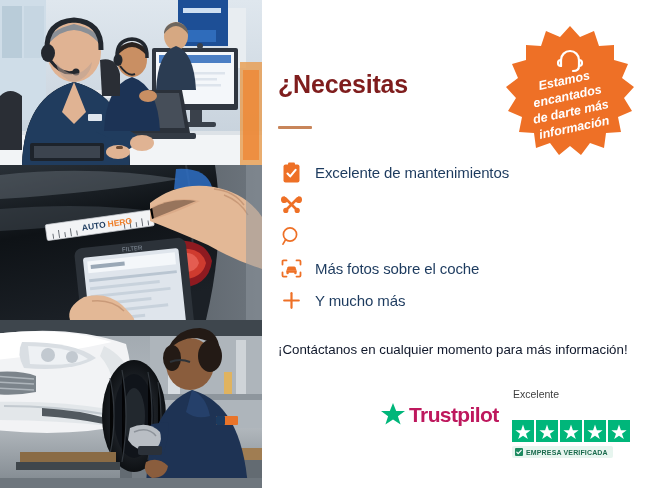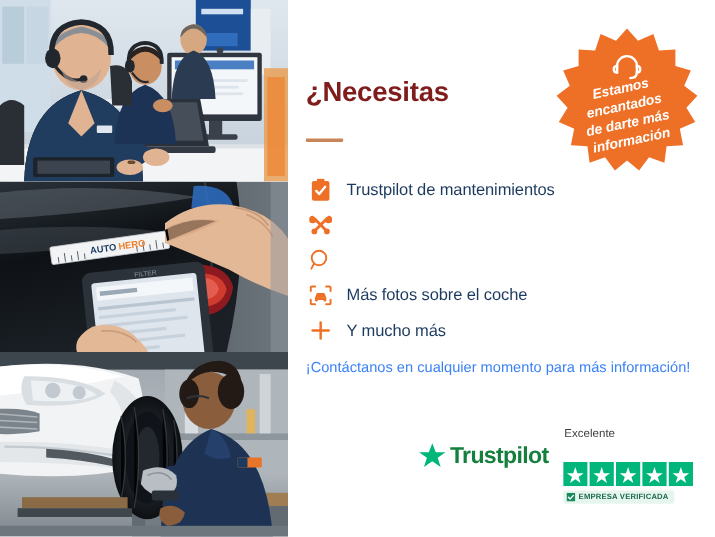--- a/index.html
+++ b/index.html
@@ -114,25 +114,25 @@
     font-size: 15px;
     color: #1c3a5e;
     padding-left: 9px;
     letter-spacing: -0.1px;
   }
 
   
   .body-copy {
     position: absolute;
     left: 16px;
-    top: 310px;
+    top: 326px;
     width: 360px;
     font-size: 13.3px;
     line-height: 1.65;
-    color: #3b82f6;
+    color: #0f172a;
   }
   .body-copy span { display: block; }
 
   
   .tp {
     position: absolute;
     left: 118px;
     top: 388px;
     width: 270px;
     height: 62px;
@@ -141,21 +141,21 @@
     position: absolute;
     left: 0;
     top: 14px;
     display: flex;
     align-items: center;
   }
   .tp-logo-star { display: block; }
   .tp-logo-word {
     font-size: 21px;
     font-weight: bold;
-    color: #15803d;
+    color: #be185d;
     letter-spacing: -0.6px;
     padding-left: 3px;
   }
   .tp-right {
     position: absolute;
     left: 132px;
     top: 0;
   }
   .tp-excelente {
     font-size: 10.5px;
@@ -482,21 +482,21 @@
     <div class="features">
 
       <div class="feat">
         <span class="feat-ico">
           <svg width="19" height="21" viewBox="0 0 19 21" aria-hidden="true">
             <rect x="1.5" y="2.5" width="16" height="18" rx="2" fill="#ee7026"></rect>
             <rect x="6" y="0.5" width="7" height="4" rx="1.2" fill="#ee7026"></rect>
             <path d="M5.5 11.5 L8.2 14.4 L13.6 7.8" fill="none" stroke="#ffffff" stroke-width="2.1" stroke-linecap="round" stroke-linejoin="round"></path>
           </svg>
         </span>
-        <span class="feat-label">Trustpilot de mantenimientos</span>
+        <span class="feat-label">Excelente de mantenimientos</span>
       </div>
 
       <div class="feat">
         <span class="feat-ico">
           <svg width="21" height="21" viewBox="0 0 21 21" aria-hidden="true">
             <g stroke="#ee7026" stroke-width="2.6" stroke-linecap="round">
               <path d="M4.5 4.5 L16 16"></path>
               <path d="M16.5 4.5 L5 16"></path>
             </g>
             <path d="M3.6 2.2 A3.4 3.4 0 1 0 6.8 5.6 Z" fill="#ee7026"></path>

